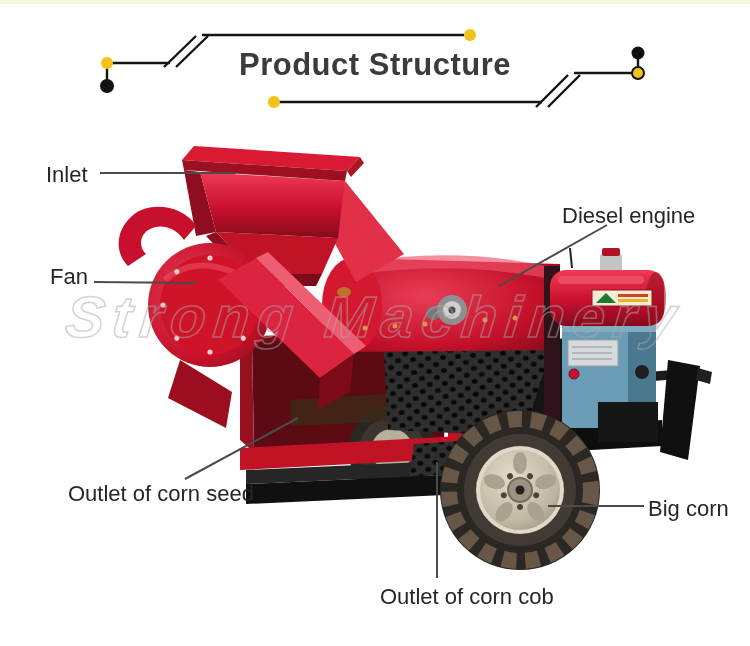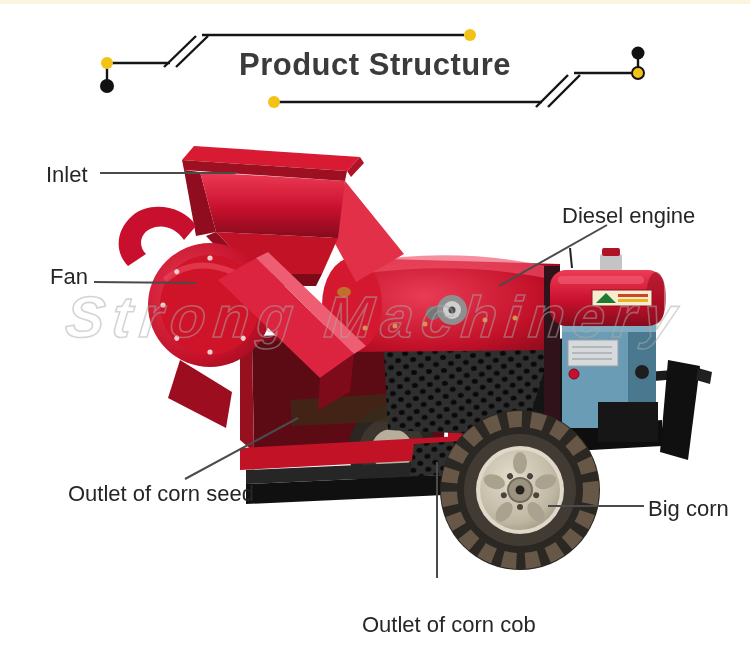--- a/index.html
+++ b/index.html
@@ -14,21 +14,21 @@
   .watermark{position:absolute;top:283px;left:0;width:750px;text-align:center;z-index:3;
              font-style:italic;font-weight:700;font-size:58px;letter-spacing:8px;
              white-space:nowrap;color:transparent;-webkit-text-stroke:1.6px #ababab;
              opacity:.5;transform:skewX(-6deg);pointer-events:none;}
   .plabel{position:absolute;font-size:22px;color:#262626;white-space:nowrap;z-index:4;}
   .lbl-inlet{left:46px;top:162px;}
   .lbl-fan{left:50px;top:264px;}
   .lbl-diesel{left:562px;top:203px;}
   .lbl-seed{left:68px;top:481px;}
   .lbl-tire{left:648px;top:496px;}
-  .lbl-cob{left:362px;top:584px;margin-top:28px;}
+  .lbl-cob{left:380px;top:584px;}
 </style>
 </head>
 <body>
 
 <div class="stage">
 
   <div class="top-band"></div>
 
   <svg class="deco-svg" viewBox="0 0 750 130" aria-hidden="true">
     <g stroke="#141414" stroke-width="2.4" fill="none">

